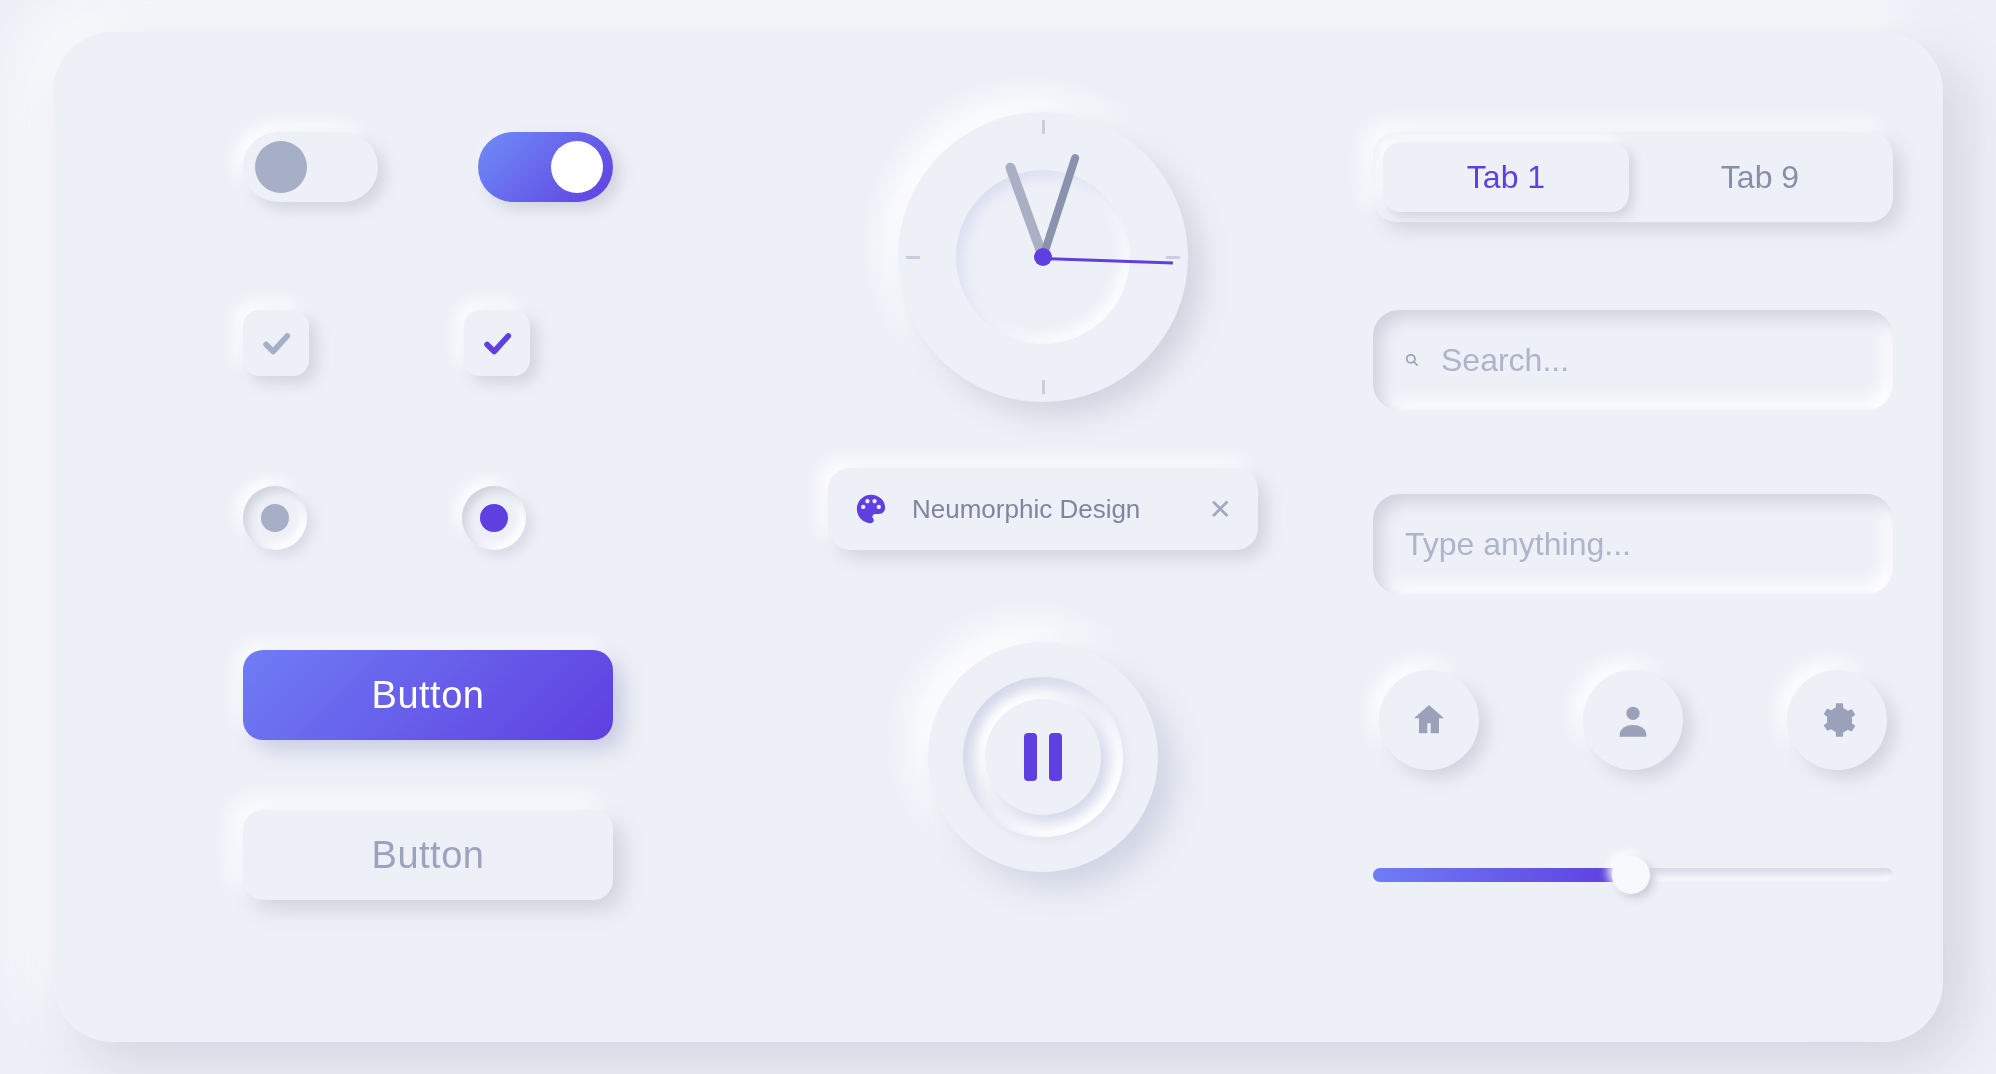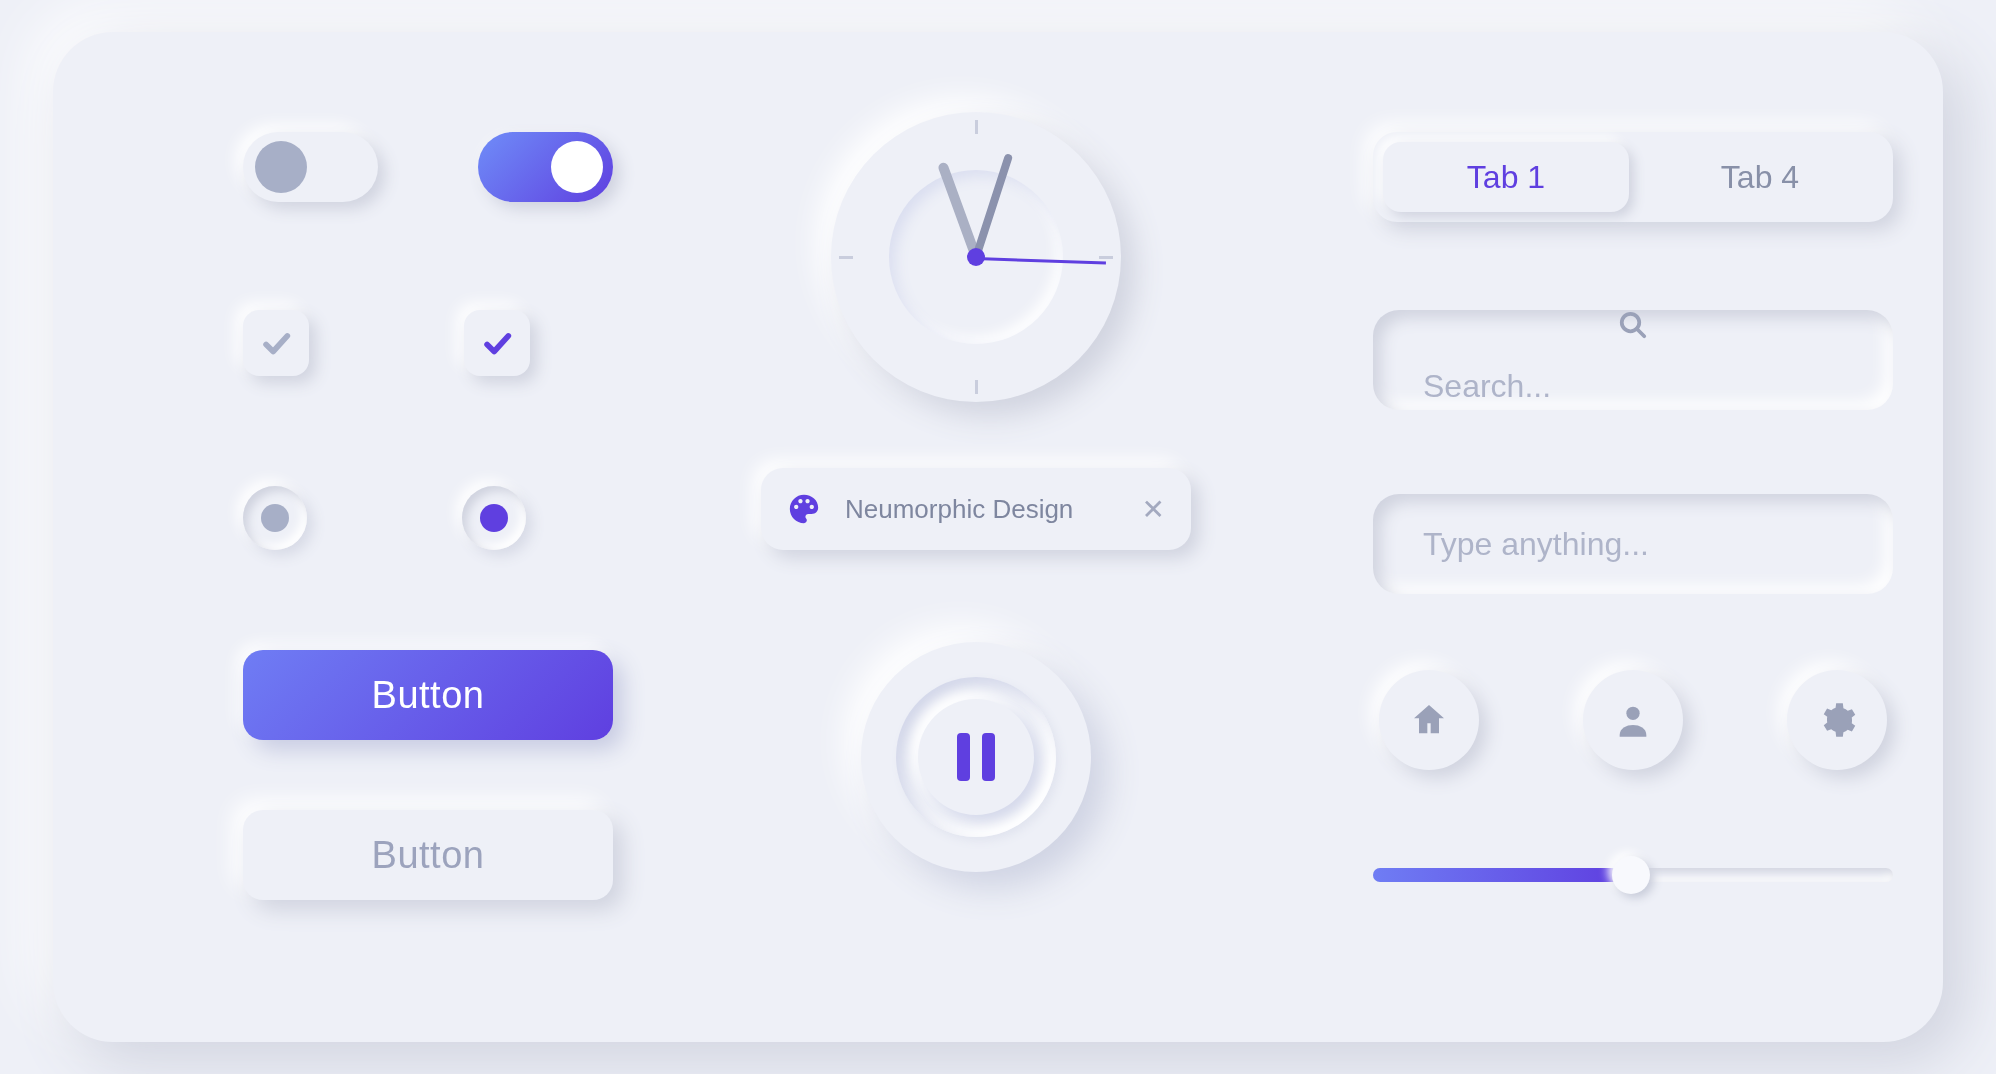--- a/index.html
+++ b/index.html
@@ -15,21 +15,21 @@
   width: 1890px;
   height: 1010px;
   border-radius: 60px;
   background: #eef0f7;
   box-shadow: 20px 20px 60px #d0d3df, -20px -20px 60px #ffffff;
   padding: 70px 110px;
   position: relative;
 }
 .col { position: absolute; }
 .col-left { left: 190px; top: 100px; width: 430px; }
-.col-mid { left: 708px; top: 80px; width: 430px; }
+.col-mid { left: 775px; top: 80px; width: 430px; }
 .col-right { left: 1320px; top: 100px; width: 520px; }
 
 
 .toggle-row { display: flex; gap: 100px; align-items: center; }
 .toggle {
   width: 135px; height: 70px; border-radius: 40px;
   background: #eef0f7;
   box-shadow: 7px 7px 16px #d0d3df, -7px -7px 16px #ffffff;
   position: relative;
 }
@@ -174,21 +174,21 @@
   background: #eef0f7;
   box-shadow: 5px 5px 12px #d0d3df, -5px -5px 12px #ffffff;
   color: #5f3fe0;
 }
 
 
 .input {
   margin-top: 88px; height: 100px; border-radius: 26px;
   background: #eef0f7;
   box-shadow: inset 8px 8px 16px #d0d3df, inset -8px -8px 16px #ffffff;
-  display: flex; align-items: center; padding: 0 32px; gap: 22px; flex-direction: column;
+  display: flex; align-items: center; padding: 0 32px; gap: 22px;
 }
 .input input {
   flex: 1; border: none; background: transparent; outline: none;
   font-size: 32px; color: #6e768f;
 }
 .input input::placeholder { color: #aeb4c9; }
 .search-icon { width: 30px; height: 30px; }
 .input2 { margin-top: 84px; }
 
 
@@ -287,21 +287,21 @@
           <div class="pause-bar"></div>
           <div class="pause-bar"></div>
         </div>
       </div>
     </div>
   </div>
 
   <div class="col col-right">
     <div class="tabs">
       <div class="tab tab-active">Tab 1</div>
-      <div class="tab">Tab 4</div>
+      <div class="tab">Tab 9</div>
     </div>
 
     <div class="input">
       <svg class="search-icon" viewBox="0 0 24 24" fill="none" stroke="#9aa1b8" stroke-width="3">
         <circle cx="10" cy="10" r="7"></circle>
           <line x1="21" y1="21" x2="15" y2="15" stroke-linecap="round"></line>
       </svg>
       <input type="text" placeholder="Search..." style="">
     </div>
 

